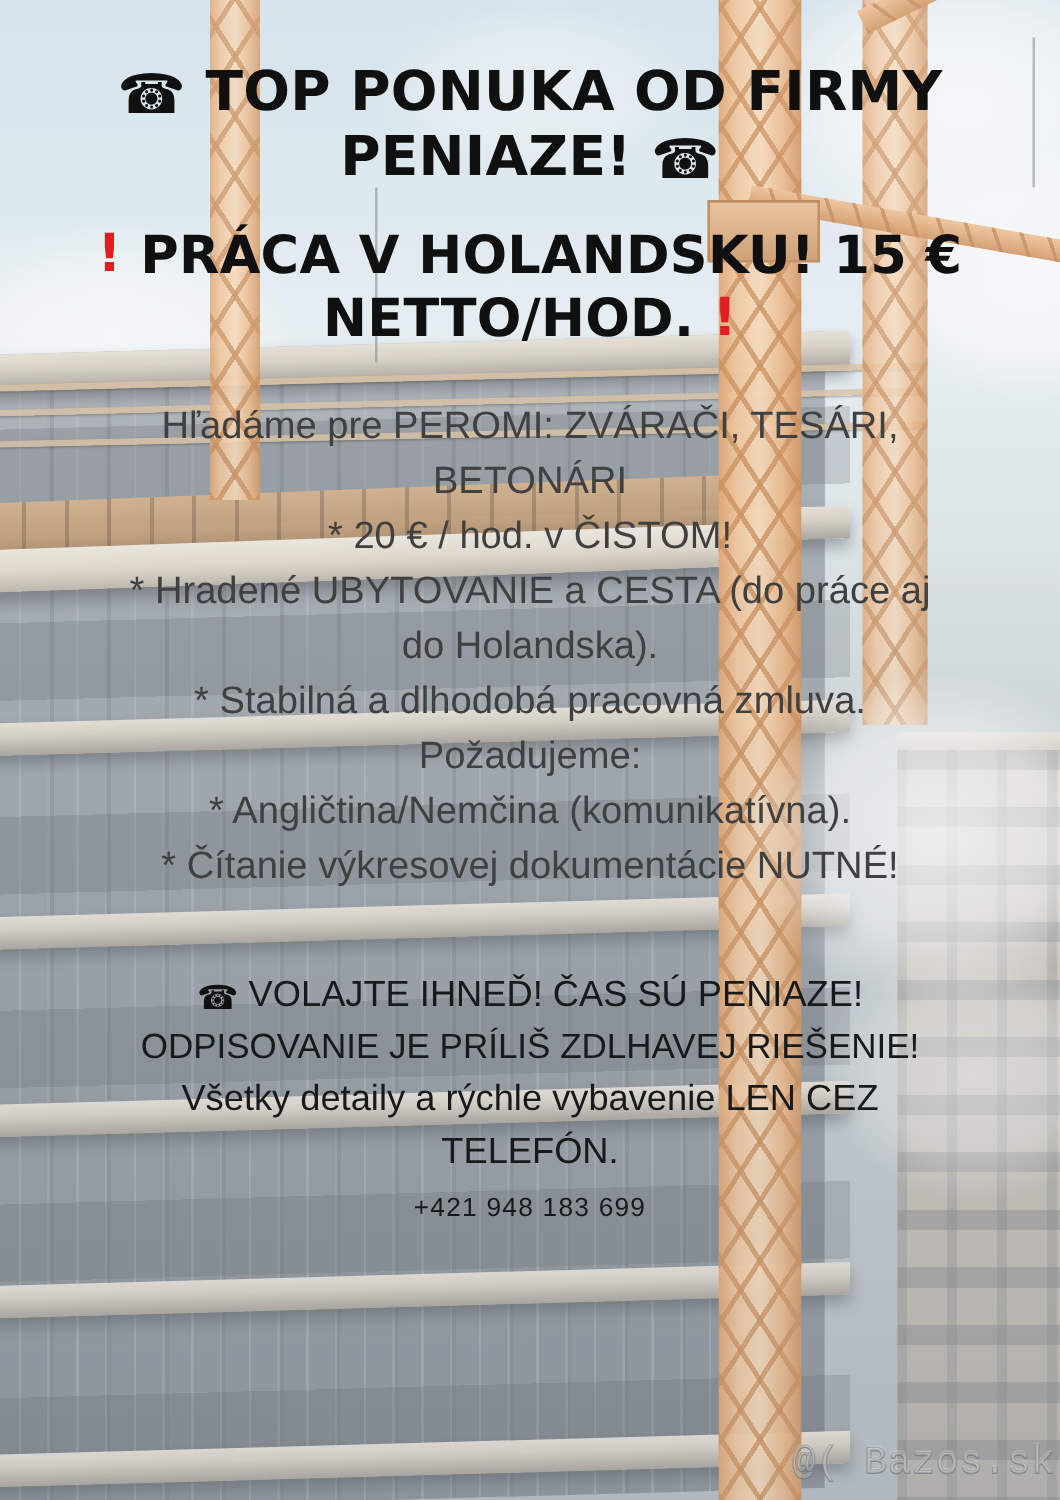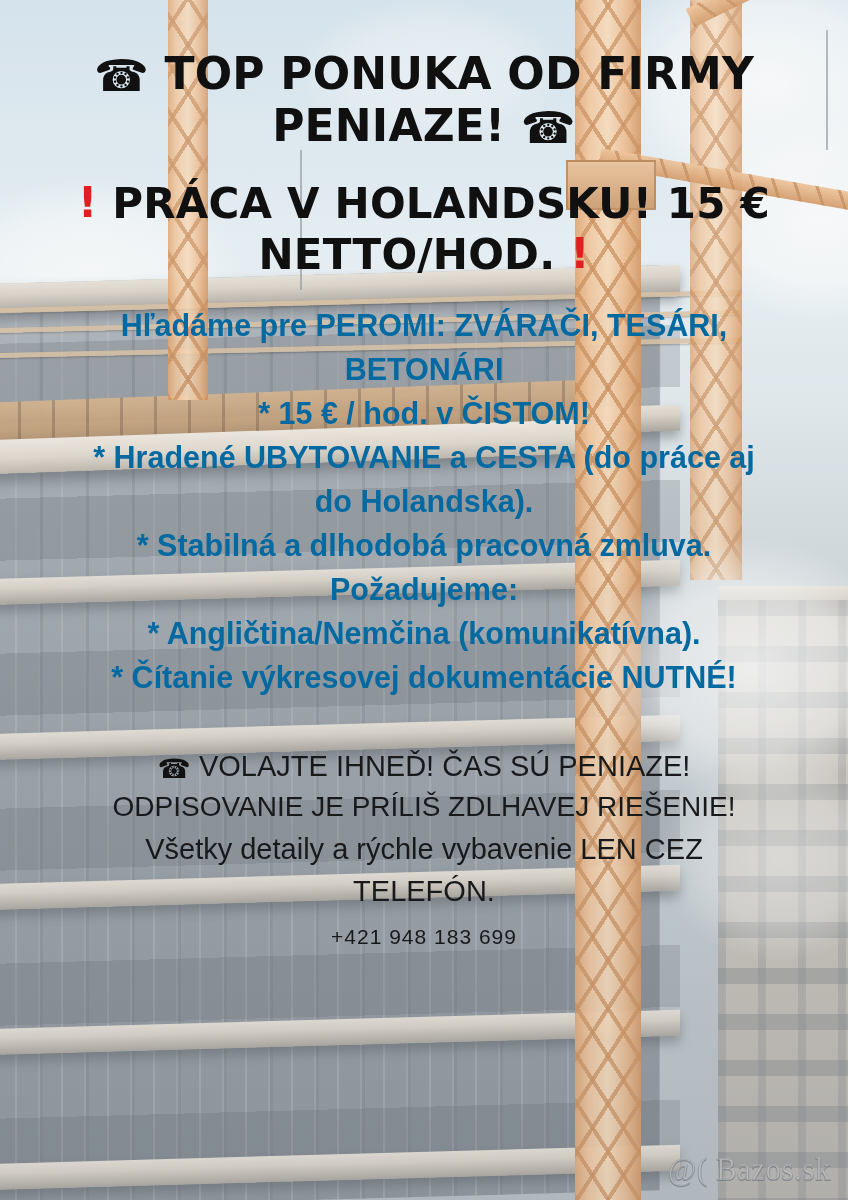--- a/index.html
+++ b/index.html
@@ -287,26 +287,26 @@
     font-size: 42px;
     line-height: 1.22;
     letter-spacing: 0.2px;
     margin: 0;
     padding-top: 26px;
     color: #101010;
   }
 
   .body {
     font-family: "Liberation Sans", sans-serif;
-    font-weight: 700;
+    font-weight: 400;
     font-size: 30.5px;
     line-height: 1.44;
-    margin: 0;
+    margin: 15px;
     padding-top: 24px;
-    color: #0369a1;
+    color: #404040;
   }
   .body .ln { display: block; white-space: nowrap; }
 
   .cta {
     font-family: "Liberation Sans", sans-serif;
     font-weight: 400;
     font-size: 29px;
     line-height: 1.45;
     margin: 0;
     padding-top: 46px;
@@ -334,23 +334,23 @@
   .emoji-bang {
     display: inline-block;
     color: #e02020;
     font-weight: bold;
     transform: translateY(-1px);
   }
 
   
   .watermark {
     position: absolute;
-    right: 17px;
+    right: 4px;
     bottom: 12px;
-    font-family: Liberation Serif, serif;
+    font-family: Liberation Mono, monospace;
     font-size: 31px;
     letter-spacing: 0.5px;
     color: rgba(255,255,255,0.35);
     text-shadow:
       0 1px 0 rgba(90,95,100,0.45),
       0 -1px 0 rgba(255,255,255,0.25);
     -webkit-text-stroke: 1px rgba(120,126,132,0.55);
     user-select: none;
   }
 </style>
@@ -419,21 +419,21 @@
       <span class="emoji-bang">!</span>
       <span>PRÁCA V HOLANDSKU! 15 €</span>
       <br>
       <span>NETTO/HOD.</span>
       <span class="emoji-bang">!</span>
     </h2>
 
     <div class="body">
       <span class="ln">Hľadáme pre PEROMI: ZVÁRAČI, TESÁRI,</span>
       <span class="ln">BETONÁRI</span>
-      <span class="ln">* 15 € / hod. v ČISTOM!</span>
+      <span class="ln">* 20 € / hod. v ČISTOM!</span>
       <span class="ln">* Hradené UBYTOVANIE a CESTA (do práce aj</span>
       <span class="ln">do Holandska).</span>
       <span class="ln">* Stabilná a dlhodobá pracovná zmluva.</span>
       <span class="ln">Požadujeme:</span>
       <span class="ln">* Angličtina/Nemčina (komunikatívna).</span>
       <span class="ln">* Čítanie výkresovej dokumentácie NUTNÉ!</span>
     </div>
 
     <div class="cta">
       <span class="ln"><span class="emoji-phone sm">☎</span> <span>VOLAJTE IHNEĎ! ČAS SÚ PENIAZE!</span></span>

